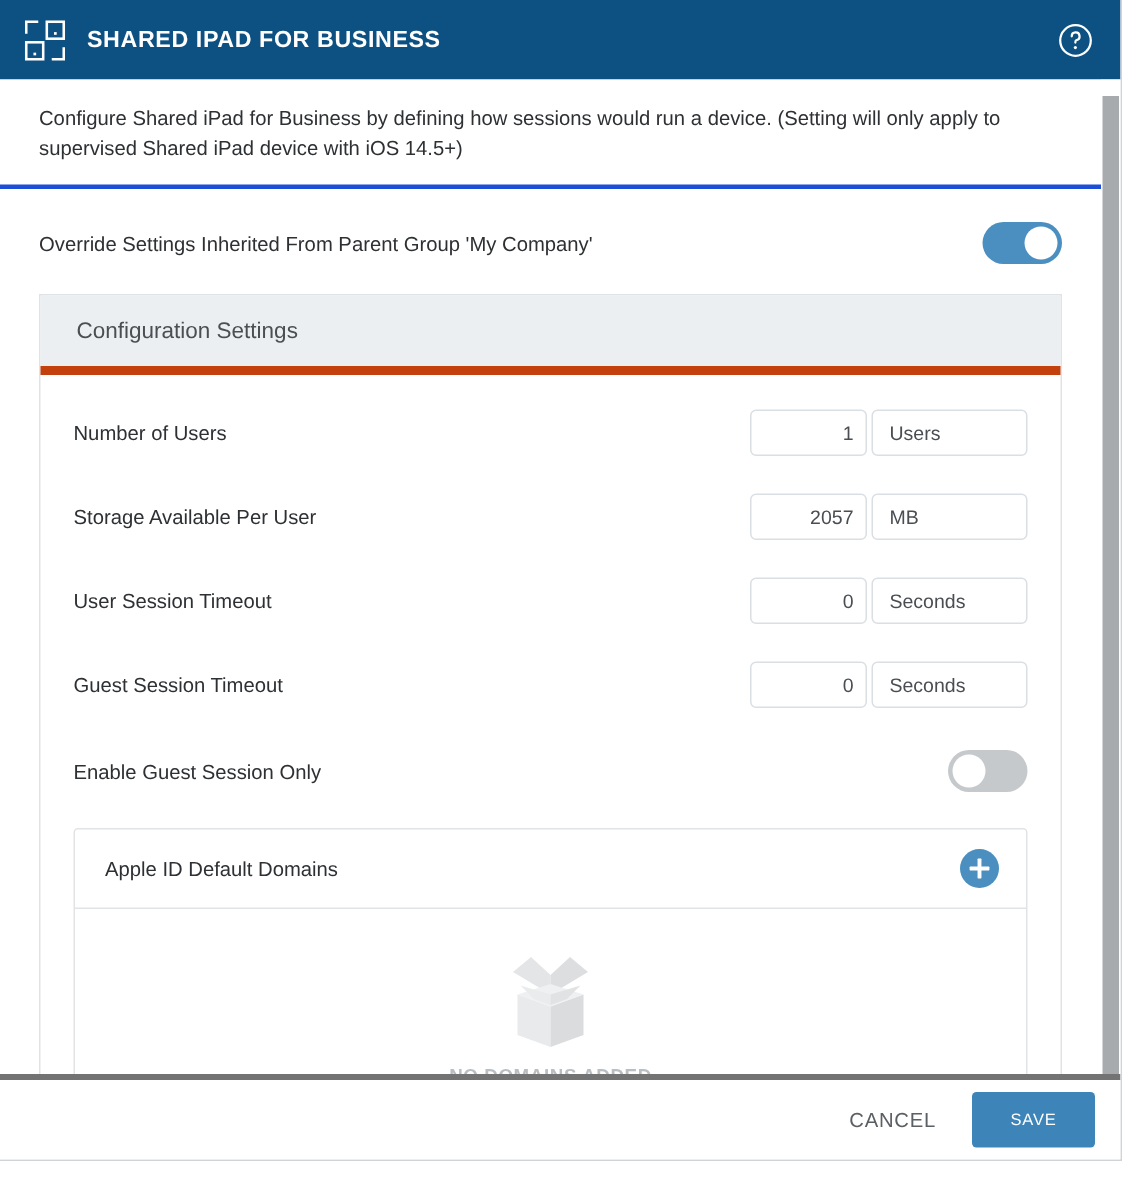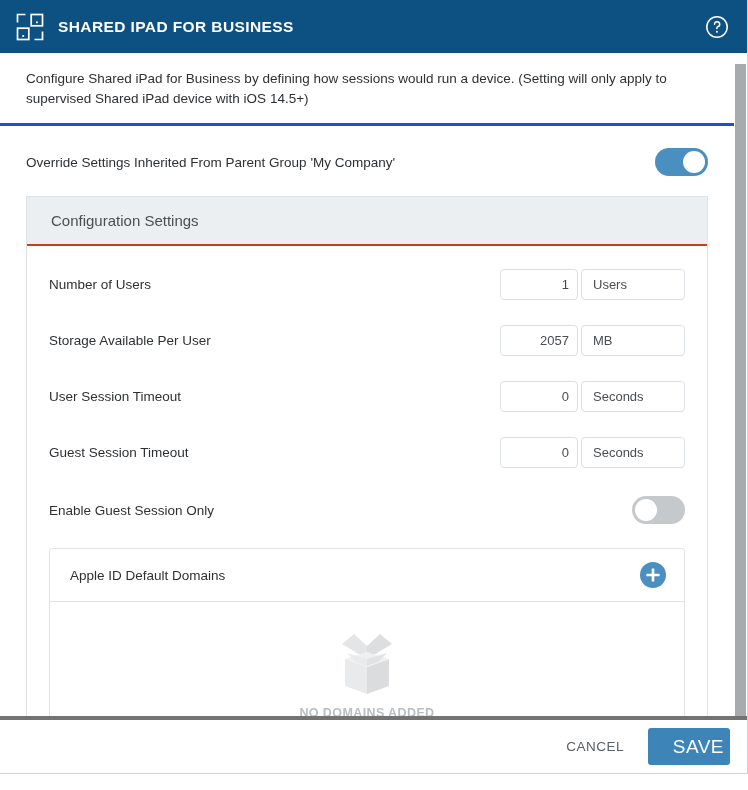--- a/index.html
+++ b/index.html
@@ -118,21 +118,21 @@
 
   
   .config-card {
     margin: 0 26px 0 26px;
     border: 1px solid #dfe3e6;
     border-bottom: none;
     background: #ffffff;
   }
   .config-header {
     background: #eceff1;
-    border-bottom: 2px solid #c2410c;
+    border-bottom: 6px solid #c2410c;
     padding: 15px 24px 15px 24px;
     font-size: 15px;
     color: #4b4f53;
   }
   .config-body {
     padding: 10px 22px 0 22px;
   }
 
   .field-row {
     display: flex;
@@ -260,27 +260,26 @@
     color: #5b6065;
     cursor: pointer;
     padding: 10px 16px;
   }
   .btn-save {
     background: #3d85b8;
     border: none;
     border-radius: 3px;
     color: #ffffff;
     font-family: "Liberation Sans", sans-serif;
-    font-size: 19px;
+    font-size: 11px;
     letter-spacing: 0.5px;
     cursor: pointer;
     width: 82px;
     height: 37px;
     margin-left: 8px;
-    text-align: right;
   }
 
   
   .scrollbar-track {
     position: absolute;
     top: 0;
     right: 0;
     width: 13px;
     height: 100%;
     background: #ffffff;

